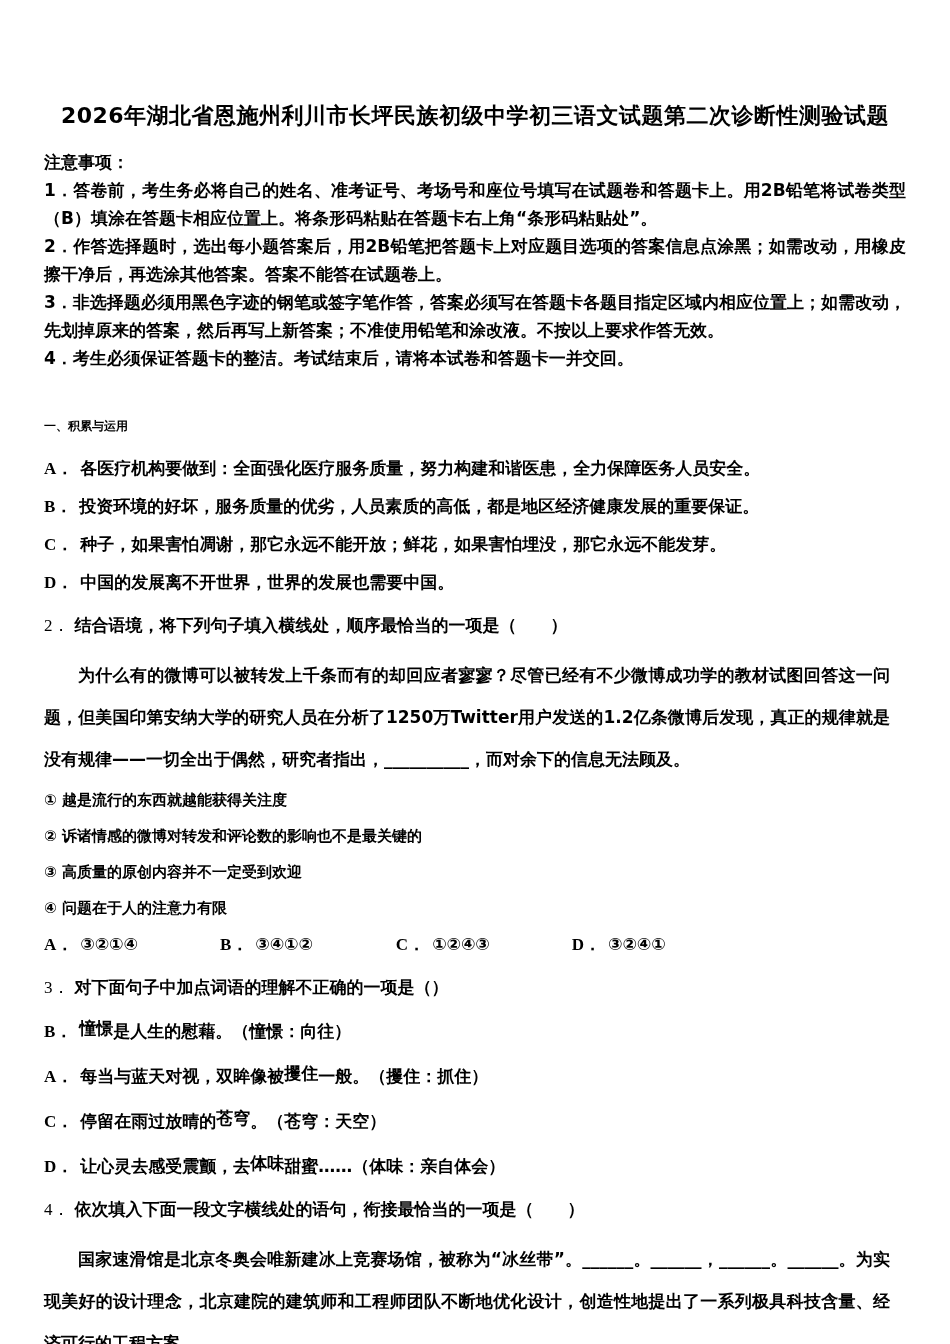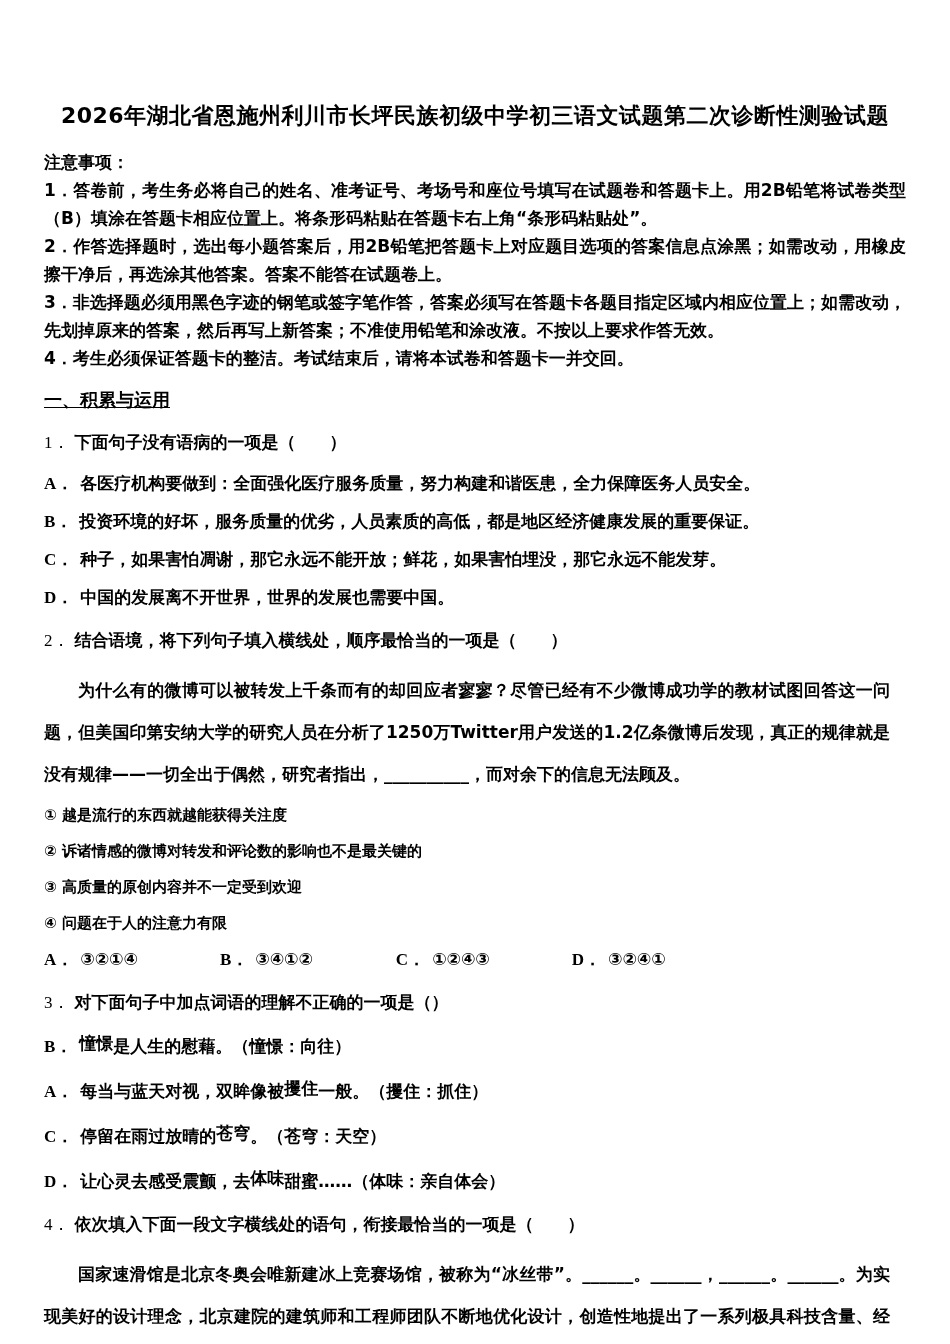--- a/index.html
+++ b/index.html
@@ -29,25 +29,24 @@
     margin: 0;
   }
   .notice-item {
     font-size: 17px;
     font-weight: 600;
     line-height: 28px;
     margin: 0;
     text-align: justify;
   }
   .sec-head {
-    font-size: 18px;
+    font-size: 12px;
     font-weight: 700;
-    margin: 16px 0 0 0;
+    margin: 42px 0 0 0;
     line-height: 24px;
-    text-decoration: underline;
   }
   .qstem {
     font-size: 17px;
     font-weight: 600;
     line-height: 24px;
     margin: 12px 0 16px 0;
   }
   .qnum {
     font-family: "Liberation Serif", serif;
     font-weight: 400;
@@ -105,21 +104,20 @@
     <p class="notice-heading">注意事项：</p>
     <p class="notice-item">1．答卷前，考生务必将自己的姓名、准考证号、考场号和座位号填写在试题卷和答题卡上。用2B铅笔将试卷类型（B）填涂在答题卡相应位置上。将条形码粘贴在答题卡右上角“条形码粘贴处”。</p>
     <p class="notice-item">2．作答选择题时，选出每小题答案后，用2B铅笔把答题卡上对应题目选项的答案信息点涂黑；如需改动，用橡皮擦干净后，再选涂其他答案。答案不能答在试题卷上。</p>
     <p class="notice-item">3．非选择题必须用黑色字迹的钢笔或签字笔作答，答案必须写在答题卡各题目指定区域内相应位置上；如需改动，先划掉原来的答案，然后再写上新答案；不准使用铅笔和涂改液。不按以上要求作答无效。</p>
     <p class="notice-item">4．考生必须保证答题卡的整洁。考试结束后，请将本试卷和答题卡一并交回。</p>
   </div>
 
   <p class="sec-head">一、积累与运用</p>
 
   <div class="q-block">
-    <p class="qstem"><span class="qnum">1．</span><span>下面句子没有语病的一项是（　　）</span></p>
     <p class="opt"><span class="optlabel">A．</span><span>各医疗机构要做到：全面强化医疗服务质量，努力构建和谐医患，全力保障医务人员安全。</span></p>
     <p class="opt"><span class="optlabel">B．</span><span>投资环境的好坏，服务质量的优劣，人员素质的高低，都是地区经济健康发展的重要保证。</span></p>
     <p class="opt"><span class="optlabel">C．</span><span>种子，如果害怕凋谢，那它永远不能开放；鲜花，如果害怕埋没，那它永远不能发芽。</span></p>
     <p class="opt"><span class="optlabel">D．</span><span>中国的发展离不开世界，世界的发展也需要中国。</span></p>
   </div>
 
   <div class="q-block">
     <p class="qstem"><span class="qnum">2．</span><span>结合语境，将下列句子填入横线处，顺序最恰当的一项是（　　）</span></p>
     <p class="passage">为什么有的微博可以被转发上千条而有的却回应者寥寥？尽管已经有不少微博成功学的教材试图回答这一问题，但美国印第安纳大学的研究人员在分析了1250万Twitter用户发送的1.2亿条微博后发现，真正的规律就是没有规律——一切全出于偶然，研究者指出，__________，而对余下的信息无法顾及。</p>
     <p class="numitem">① 越是流行的东西就越能获得关注度</p>

